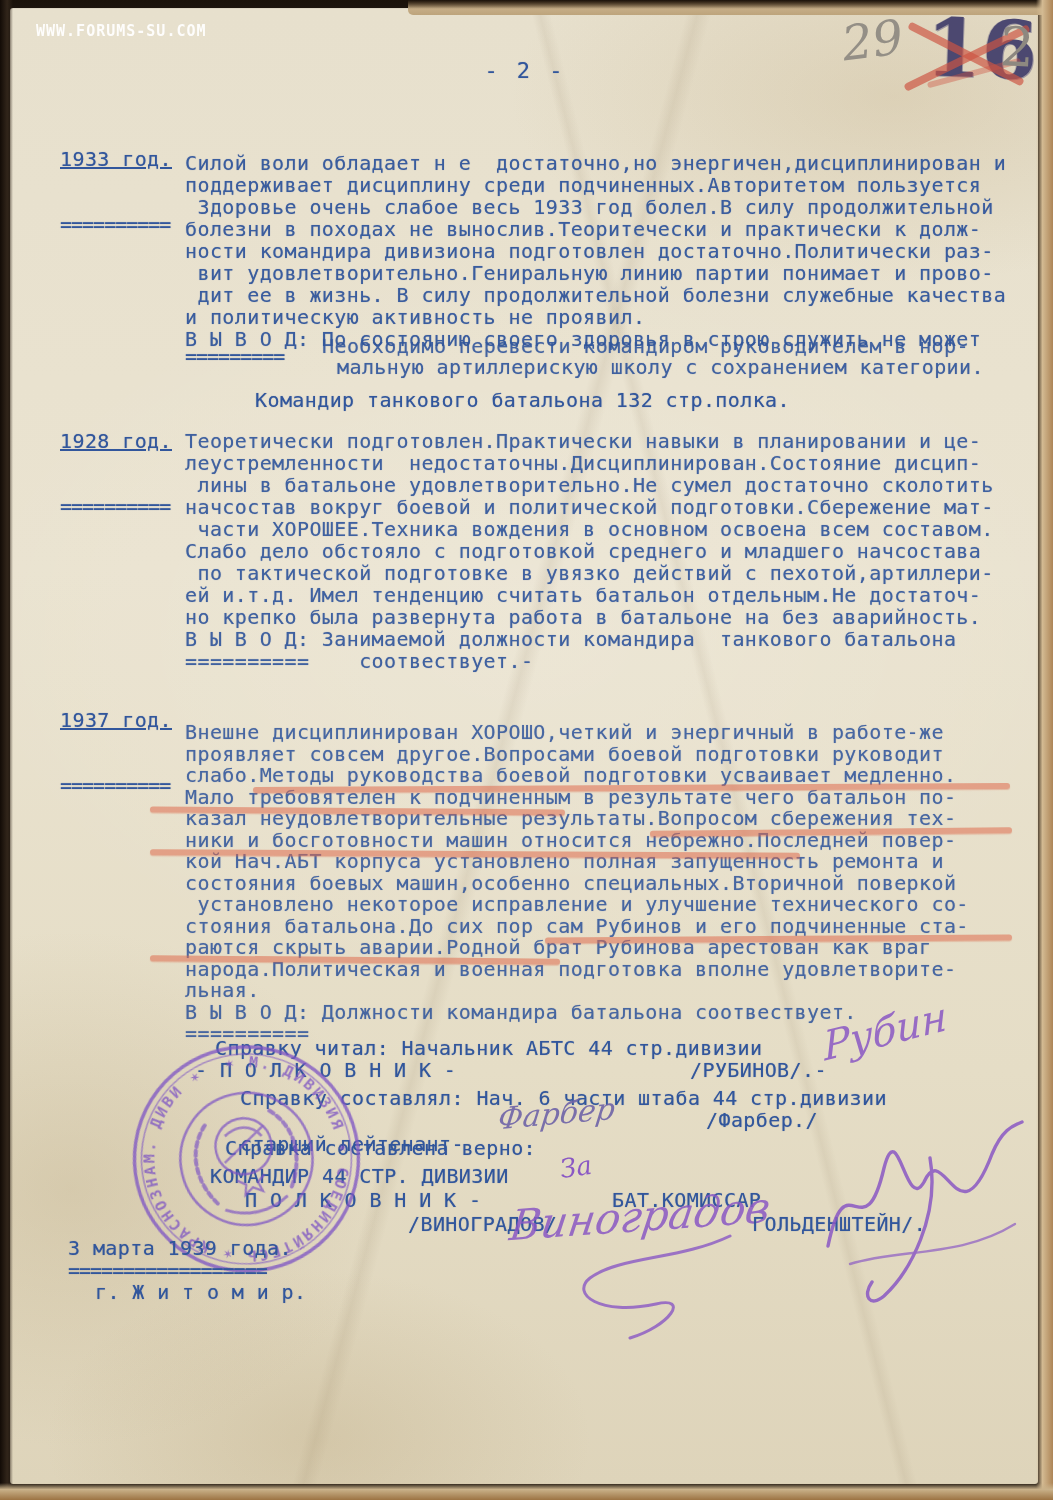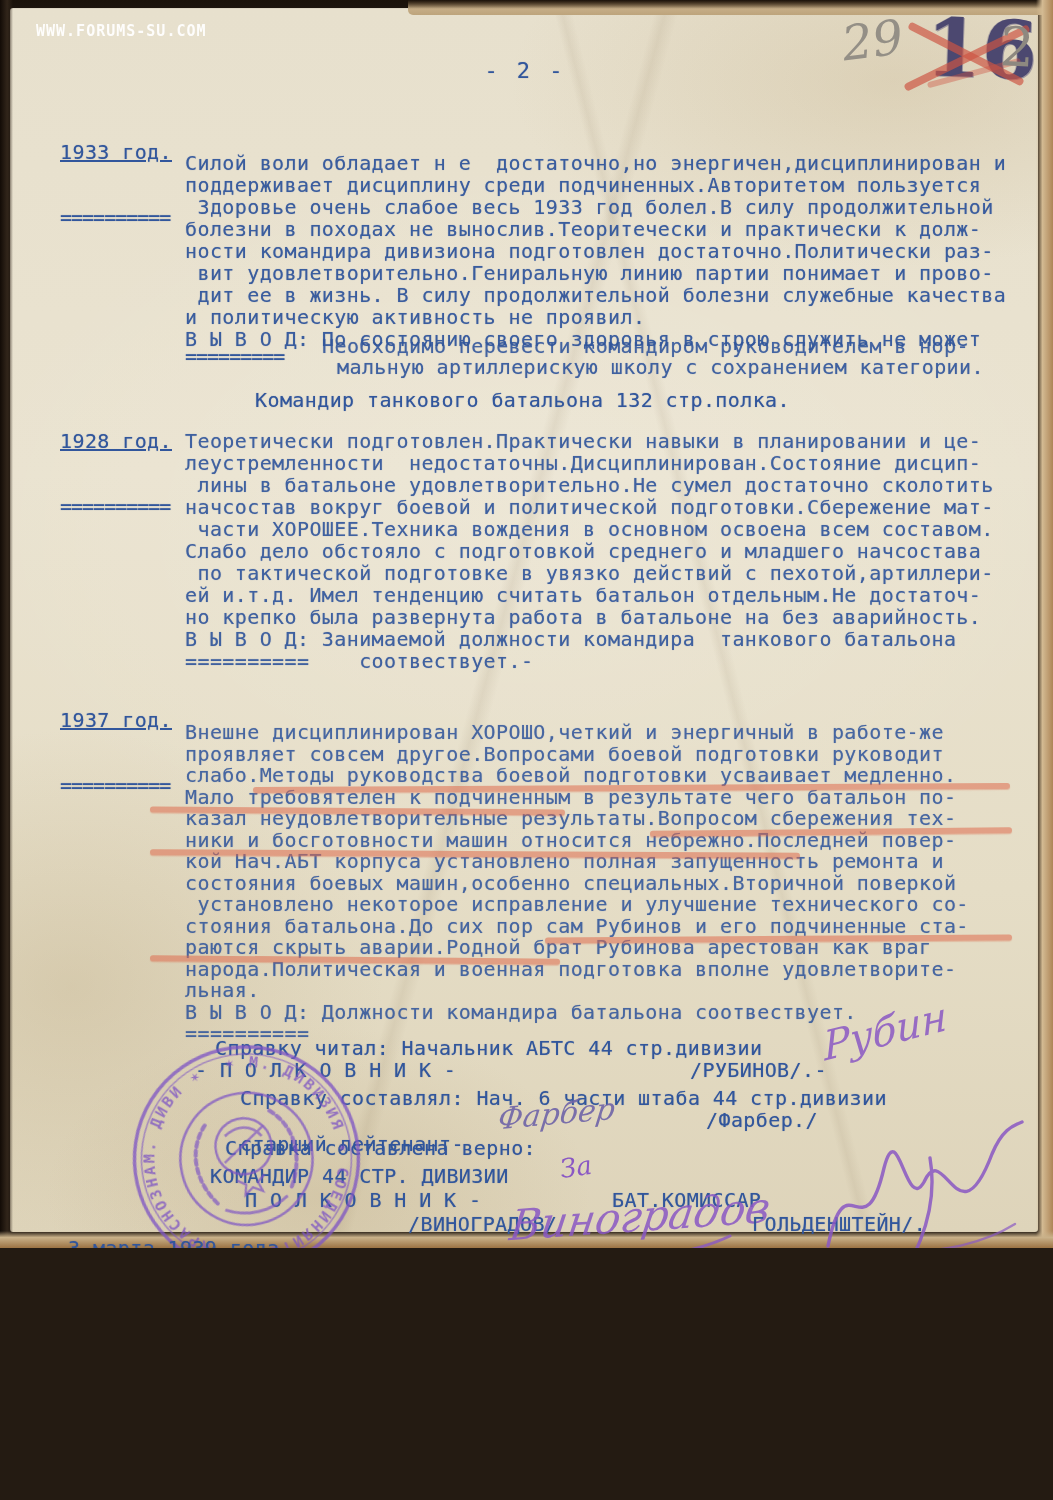--- a/index.html
+++ b/index.html
@@ -1,16 +1,16 @@
 <!DOCTYPE html>
 <html><head>
 <meta charset="utf-8">
 <style>
   html,body{margin:0;padding:0;background:#241b12;}
-  .scan{position:relative;width:1053px;height:1248px;overflow:hidden;background:#1c140d;
+  .scan{position:relative;width:1053px;height:1500px;overflow:hidden;background:#1c140d;
         font-family:"DejaVu Sans Mono","Liberation Mono",monospace;}
   
   .page{position:absolute;left:10px;top:8px;right:15px;bottom:16px;border-radius:3px;
     background:
       radial-gradient(620px 300px at 86% 6%, rgba(190,168,124,.28), transparent 62%),
       radial-gradient(520px 430px at 6% 80%, rgba(183,163,122,.30), transparent 60%),
       radial-gradient(420px 260px at 30% 97%, rgba(178,156,112,.25), transparent 65%),
       linear-gradient(105deg, transparent 47.6%, rgba(120,100,70,.10) 48.4%, transparent 49.4%),
       linear-gradient(76deg, transparent 63.6%, rgba(120,100,70,.09) 64.2%, transparent 65%),
       radial-gradient(800px 520px at 50% 42%, rgba(255,255,255,.14), transparent 72%),
@@ -75,21 +75,21 @@
 
   <div class="pencil" style="left:842px;top:12px;font-size:48px;transform:rotate(-7deg);">29</div>
   <div class="num16">16</div>
   <div class="redstroke" style="left:898px;top:54px;width:138px;height:8px;transform:rotate(-26deg);"></div>
   <div class="redstroke" style="left:902px;top:50px;width:128px;height:8px;transform:rotate(27deg);"></div>
   <div class="redstroke" style="left:926px;top:70px;width:96px;height:6px;transform:rotate(-15deg);opacity:.6;"></div>
   <div class="pencil" style="left:1000px;top:16px;font-size:54px;font-style:normal;transform:rotate(3deg);color:#8d8880;">2</div>
 
   <div class="pageno">- 2 -</div>
 
-  <div class="typed" style="left:60px;top:92px;">
+  <div class="typed" style="left:60px;top:99px;">
     <div class="year">1933 год.</div>
     <div class="year-eq">==========</div>
   </div>
   <div class="typed" style="left:185px;top:152px;opacity:.95;"><div class="tline">Силой воли обладает н е  достаточно,но энергичен,дисциплинирован и</div><div class="tline">поддерживает дисциплину среди подчиненных.Авторитетом пользуется</div><div class="tline"> Здоровье очень слабое весь 1933 год болел.В силу продолжительной</div><div class="tline">болезни в походах не вынослив.Теоритечески и практически к долж-</div><div class="tline">ности командира дивизиона подготовлен достаточно.Политически раз-</div><div class="tline"> вит удовлетворительно.Гениральную линию партии понимает и прово-</div><div class="tline"> дит ее в жизнь. В силу продолжительной болезни служебные качества</div><div class="tline">и политическую активность не проявил.</div><div class="tline">В Ы В О Д: По состоянию своего здоровья в строю служить не может</div></div>
   <div class="typed" style="left:185px;top:344px;letter-spacing:-1px;">=========</div>
   <div class="typed" style="left:337px;top:355px;opacity:.92;">мальную артиллерискую школу с сохранением категории.</div>
   <div class="typed" style="left:322px;top:334px;opacity:.9;">Необходимо перевести командиром руководителем в нор-</div>
 
   <div class="typed" style="left:60px;top:381px;">
     <div class="year">1928 год.</div>

